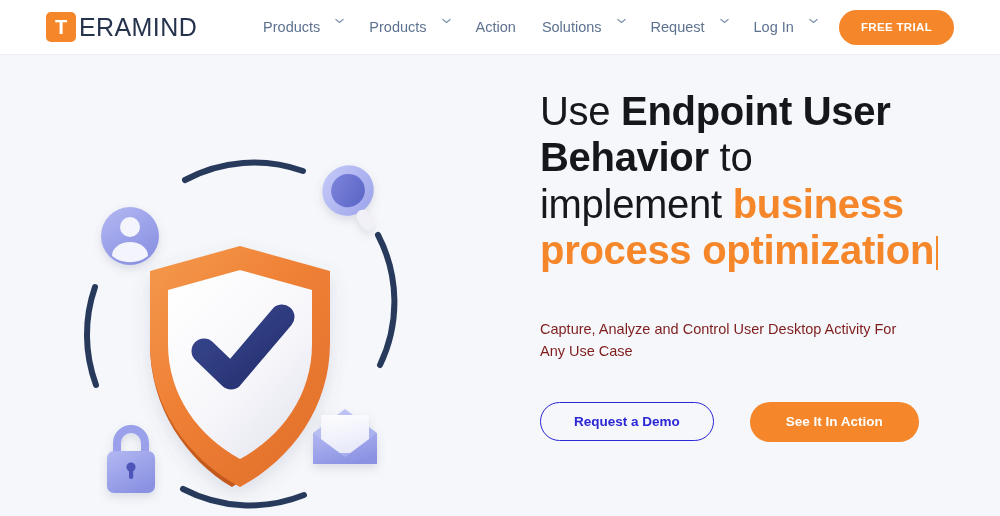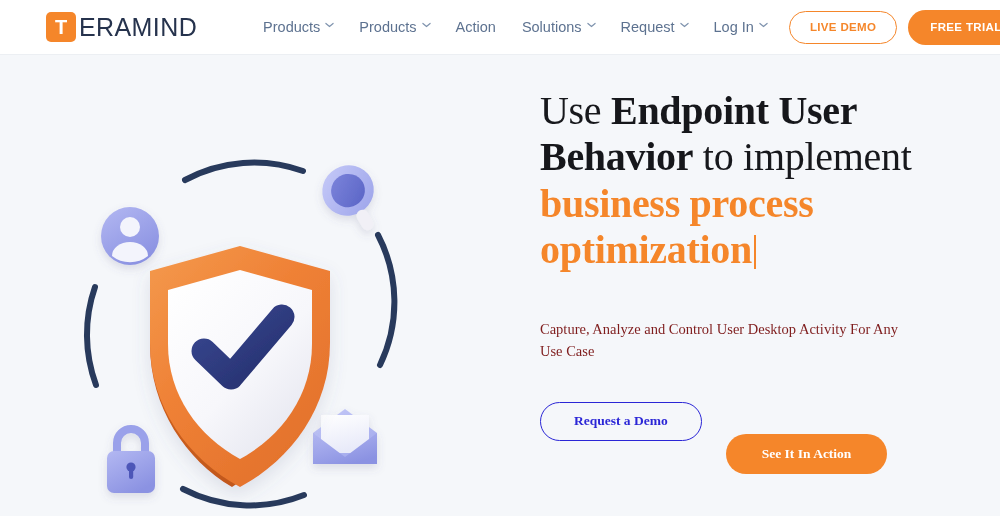--- a/index.html
+++ b/index.html
@@ -65,22 +65,22 @@
   }
 
   .nav-links {
     display: flex;
     align-items: center;
     gap: 26px;
     margin-left: 66px;
   }
   .nav-link {
     display: inline-flex;
-    align-items: center;
-    gap: 5px;
+    align-items: flex-start;
+    gap: 15px;
     font-size: 14.5px;
     color: #5d7290;
     text-decoration: none;
     white-space: nowrap;
     cursor: pointer;
   }
   .chev {
     display: inline-block;
     width: 8px;
     height: 8px;
@@ -141,21 +141,20 @@
     position: absolute;
     left: 0;
     top: 0;
     display: block;
   }
 
   .hero-copy {
     position: relative;
     flex: 1;
     padding: 33px 0 0 40px;
-    font-family: Liberation Serif, serif;
   }
 
   .headline {
     font-size: 40px;
     line-height: 1.16;
     color: #17181C;
     font-weight: 300;
     letter-spacing: -0.3px;
     max-width: 400px;
   }
@@ -178,21 +177,22 @@
     margin-top: 44px;
     font-size: 14.5px;
     line-height: 1.55;
     color: #7f1d1d;
     max-width: 360px;
   }
 
   .hero-buttons {
     margin-top: 39px;
     display: flex;
-    gap: 24px;
+    align-items: center;
+    gap: 36px;
   }
   .btn-hero {
     display: inline-flex;
     align-items: center;
     justify-content: center;
     border-radius: 999px;
     font-size: 13.5px;
     font-weight: 700;
     cursor: pointer;
     text-decoration: none;
@@ -204,21 +204,20 @@
     border: 1.7px solid #2B26D6;
     color: #2B26D6;
     background: transparent;
   }
   .btn-action {
     height: 40px;
     padding: 0 36px;
     border: none;
     color: #ffffff;
     background: #F5862A;
-    margin-top: 32px;
   }
 </style>
 </head>
 <body>
 
 <div class="page">
 
   <nav class="navbar">
 
     <a class="brand" href="#">
@@ -273,21 +272,20 @@
         <span class="chev">
           <svg viewBox="0 0 10 6" width="9" height="6">
               <path d="M1 1.3L5 4.7L9 1.3" fill="none" stroke="#7f93ae" stroke-width="1.3" stroke-linecap="round" stroke-linejoin="round"></path>
             </svg>
         </span>
       </a>
 
     </div>
 
     <div class="nav-cta">
-      <a class="btn-pill btn-outline-orange" href="#">LIVE DEMO</a>
       <a class="btn-pill btn-solid-orange" href="#">FREE TRIAL</a>
     </div>
 
   </nav>
 
   <section class="hero">
 
     <div class="hero-visual">
       <svg width="500" height="461" viewBox="0 0 500 461">
         <defs>

